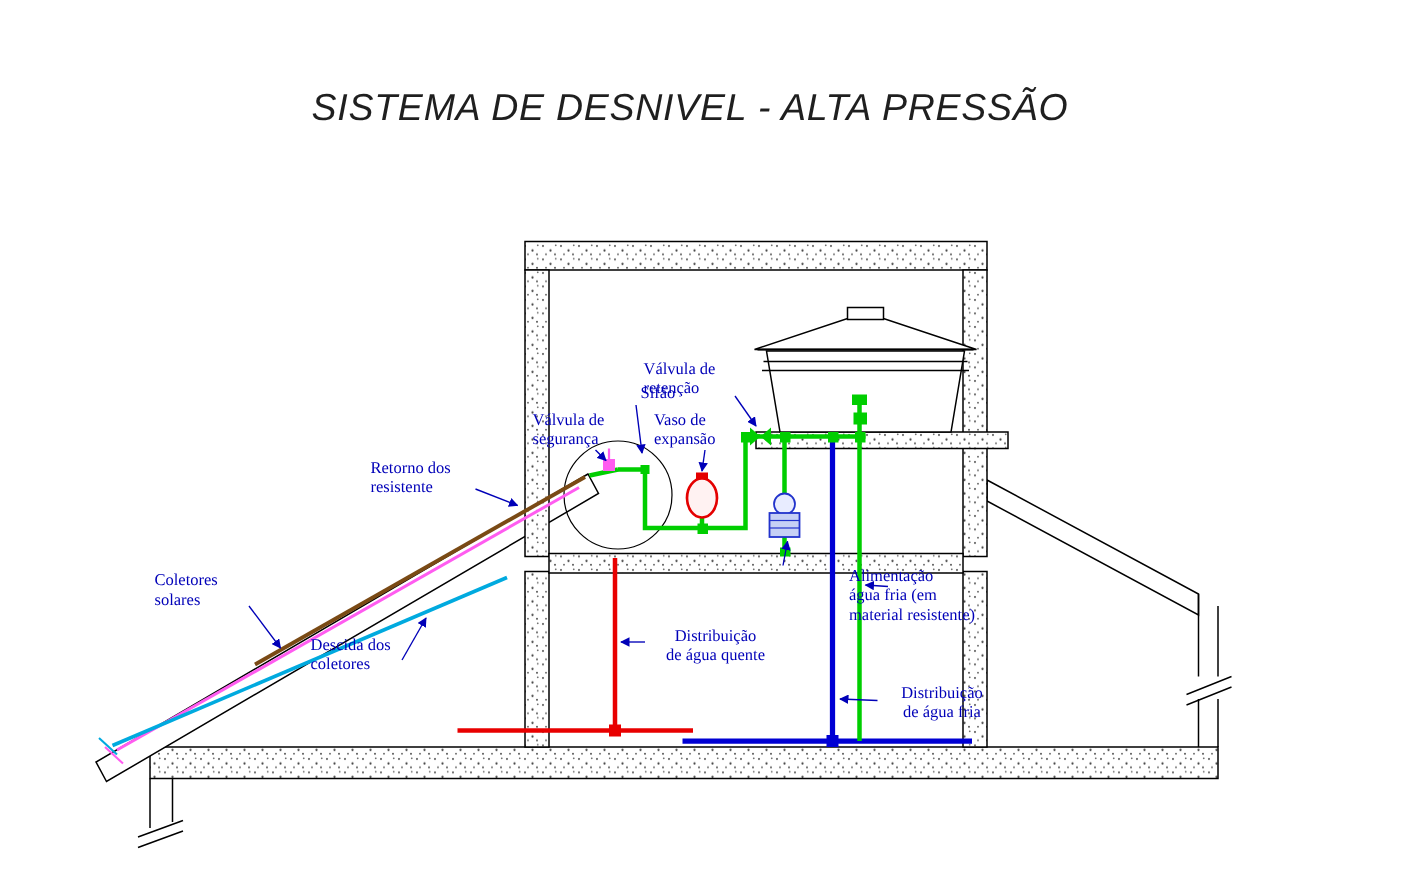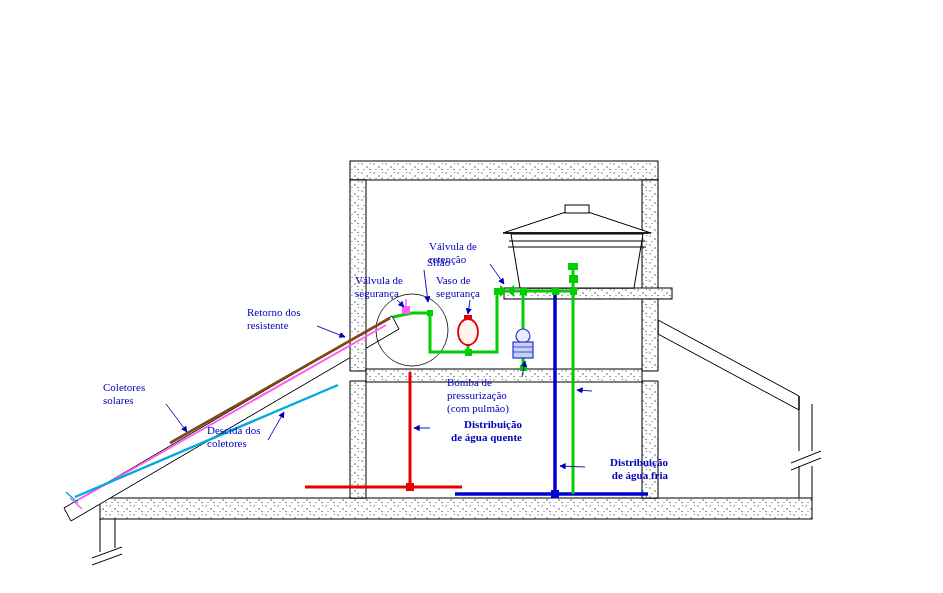--- a/index.html
+++ b/index.html
@@ -4,21 +4,21 @@
 <style>
   html,body{margin:0;padding:0;background:#fff;}
   #stage{position:relative;width:943px;height:593px;background:#fff;overflow:hidden;
          font-family:"Liberation Serif",serif;}
   #title{position:absolute;left:460px;top:58px;transform:translateX(-50%);
          white-space:nowrap;font-family:"Liberation Sans",sans-serif;font-style:italic;
          font-size:25px;letter-spacing:.5px;color:var(--title,#1f1f1f);}
   svg.canvas{position:absolute;left:0;top:0;}
   .lbl{position:absolute;color:var(--label,#0000b8);font-size:11px;line-height:1.16;
        white-space:pre-line;text-align:left;}
-  .lbl.la{text-align:right;font-weight:bold;}
+  .lbl.la{text-align:center;}
   .ln{fill:none;stroke:var(--structure,#000);stroke-width:1;}
   .thin{stroke-width:.8;}
   .white{fill:#fff;}
   .st{fill:url(#stipple);stroke:var(--structure,#000);stroke-width:1;}
   .pipe{fill:none;}
   .feed{stroke:var(--feed,#00ce00);stroke-width:3;}
   .feedfit{fill:var(--feed,#00ce00);stroke:none;}
   .hot{stroke:var(--hot_water,#e80000);stroke-width:3;}
   .hotfit{fill:var(--hot_water,#e80000);stroke:none;}
   .cold{stroke:var(--cold_water,#0000d4);stroke-width:3.5;}
@@ -26,20 +26,21 @@
   .ret{stroke:var(--collector_return,#7a4a15);stroke-width:2.6;}
   .panel{stroke:var(--collector_panel,#ff5cf0);stroke-width:2;}
   .panelfit{fill:var(--collector_panel,#ff5cf0);stroke:none;}
   .desc{stroke:var(--collector_descent,#00aadf);stroke-width:2.4;}
   .leader{stroke:var(--label,#0000b8);stroke-width:.9;fill:none;marker-end:url(#arrow);}
 </style>
 </head>
 <body>
 
 <div id="stage">
+  <div id="title">SISTEMA DE DESNIVEL - ALTA PRESSÃO</div>
 
   <svg class="canvas" width="943" height="593" viewBox="0 0 943 593">
     <defs>
       <pattern id="stipple" width="12" height="9" patternUnits="userSpaceOnUse">
         <rect width="12" height="9" fill="#ffffff"></rect>
         <circle cx="2" cy="2" r=".7" fill="#5a5a5a"></circle>
         <circle cx="7" cy="5" r=".75" fill="#444444"></circle>
         <circle cx="10.5" cy="1.5" r=".6" fill="#666666"></circle>
         <circle cx="4" cy="7.5" r=".6" fill="#555555"></circle>
         <circle cx="10" cy="7.5" r=".65" fill="#4a4a4a"></circle>
@@ -169,27 +170,27 @@
       <line class="leader" x1="585" y1="467" x2="560" y2="466"></line>
     </g>
   </svg>
 
   <div class="lbl" style="left:429px;top:240px;width:80px">Válvula de
 retenção</div>
   <div class="lbl" style="left:427px;top:256px;width:40px">Sifão</div>
   <div class="lbl" style="left:355px;top:274px;width:72px">Válvula de
 segurança</div>
   <div class="lbl" style="left:436px;top:274px;width:68px">Vaso de
-segurança</div>
+expansão</div>
   <div class="lbl" style="left:247px;top:306px;width:80px">Retorno dos
 resistente</div>
   <div class="lbl" style="left:103px;top:381px;width:76px">Coletores
 solares</div>
   <div class="lbl" style="left:207px;top:424px;width:80px">Descida dos
 coletores</div>
-  <div class="lbl" style="left:447px;top:376px;width:100px">Bomba de
-pressurização
-(com pulmão)</div>
+  <div class="lbl" style="left:566px;top:378px;width:96px">Alimentação
+água fria (em
+material resistente)</div>
   <div class="lbl la" style="left:432px;top:418px;width:90px">Distribuição
 de água quente</div>
   <div class="lbl la" style="left:588px;top:456px;width:80px">Distribuição
 de água fria</div>
 </div>
 
 </body></html>

